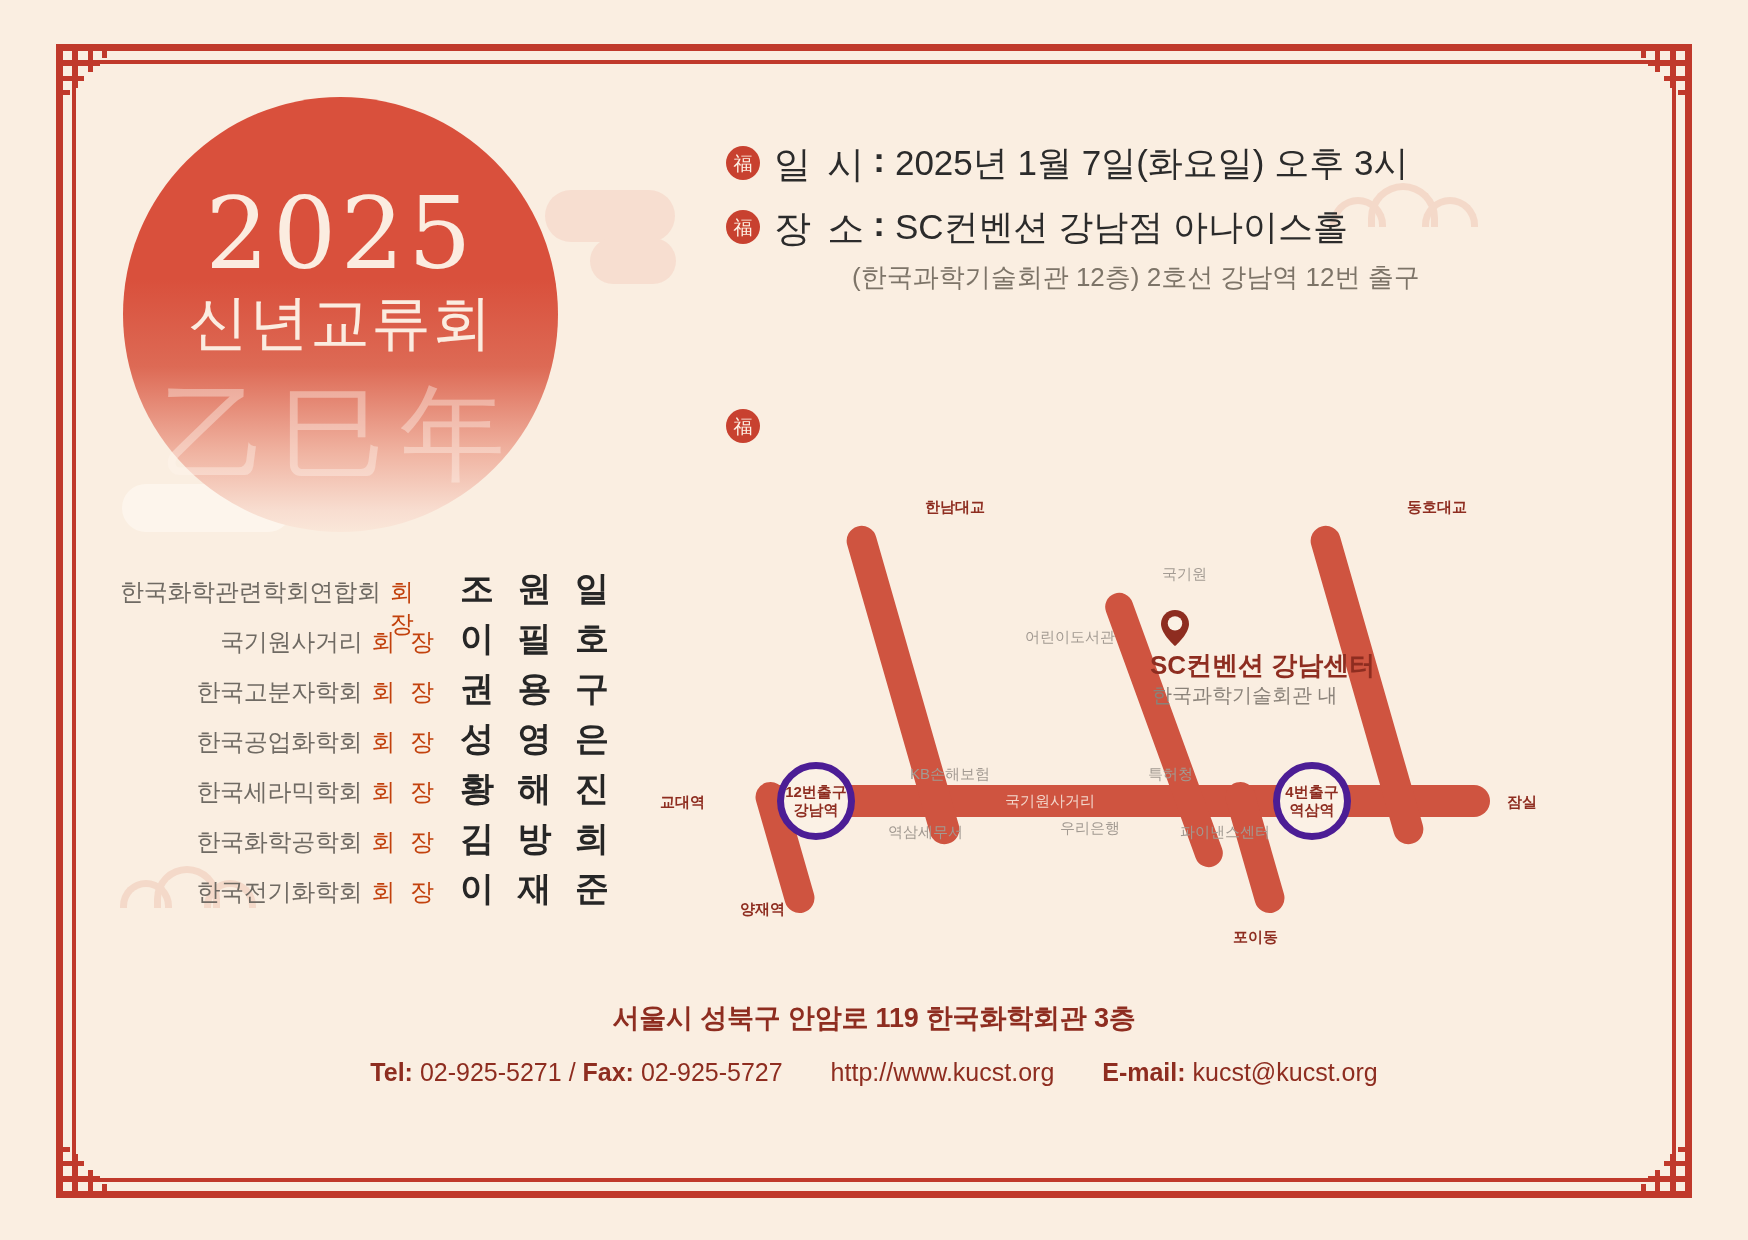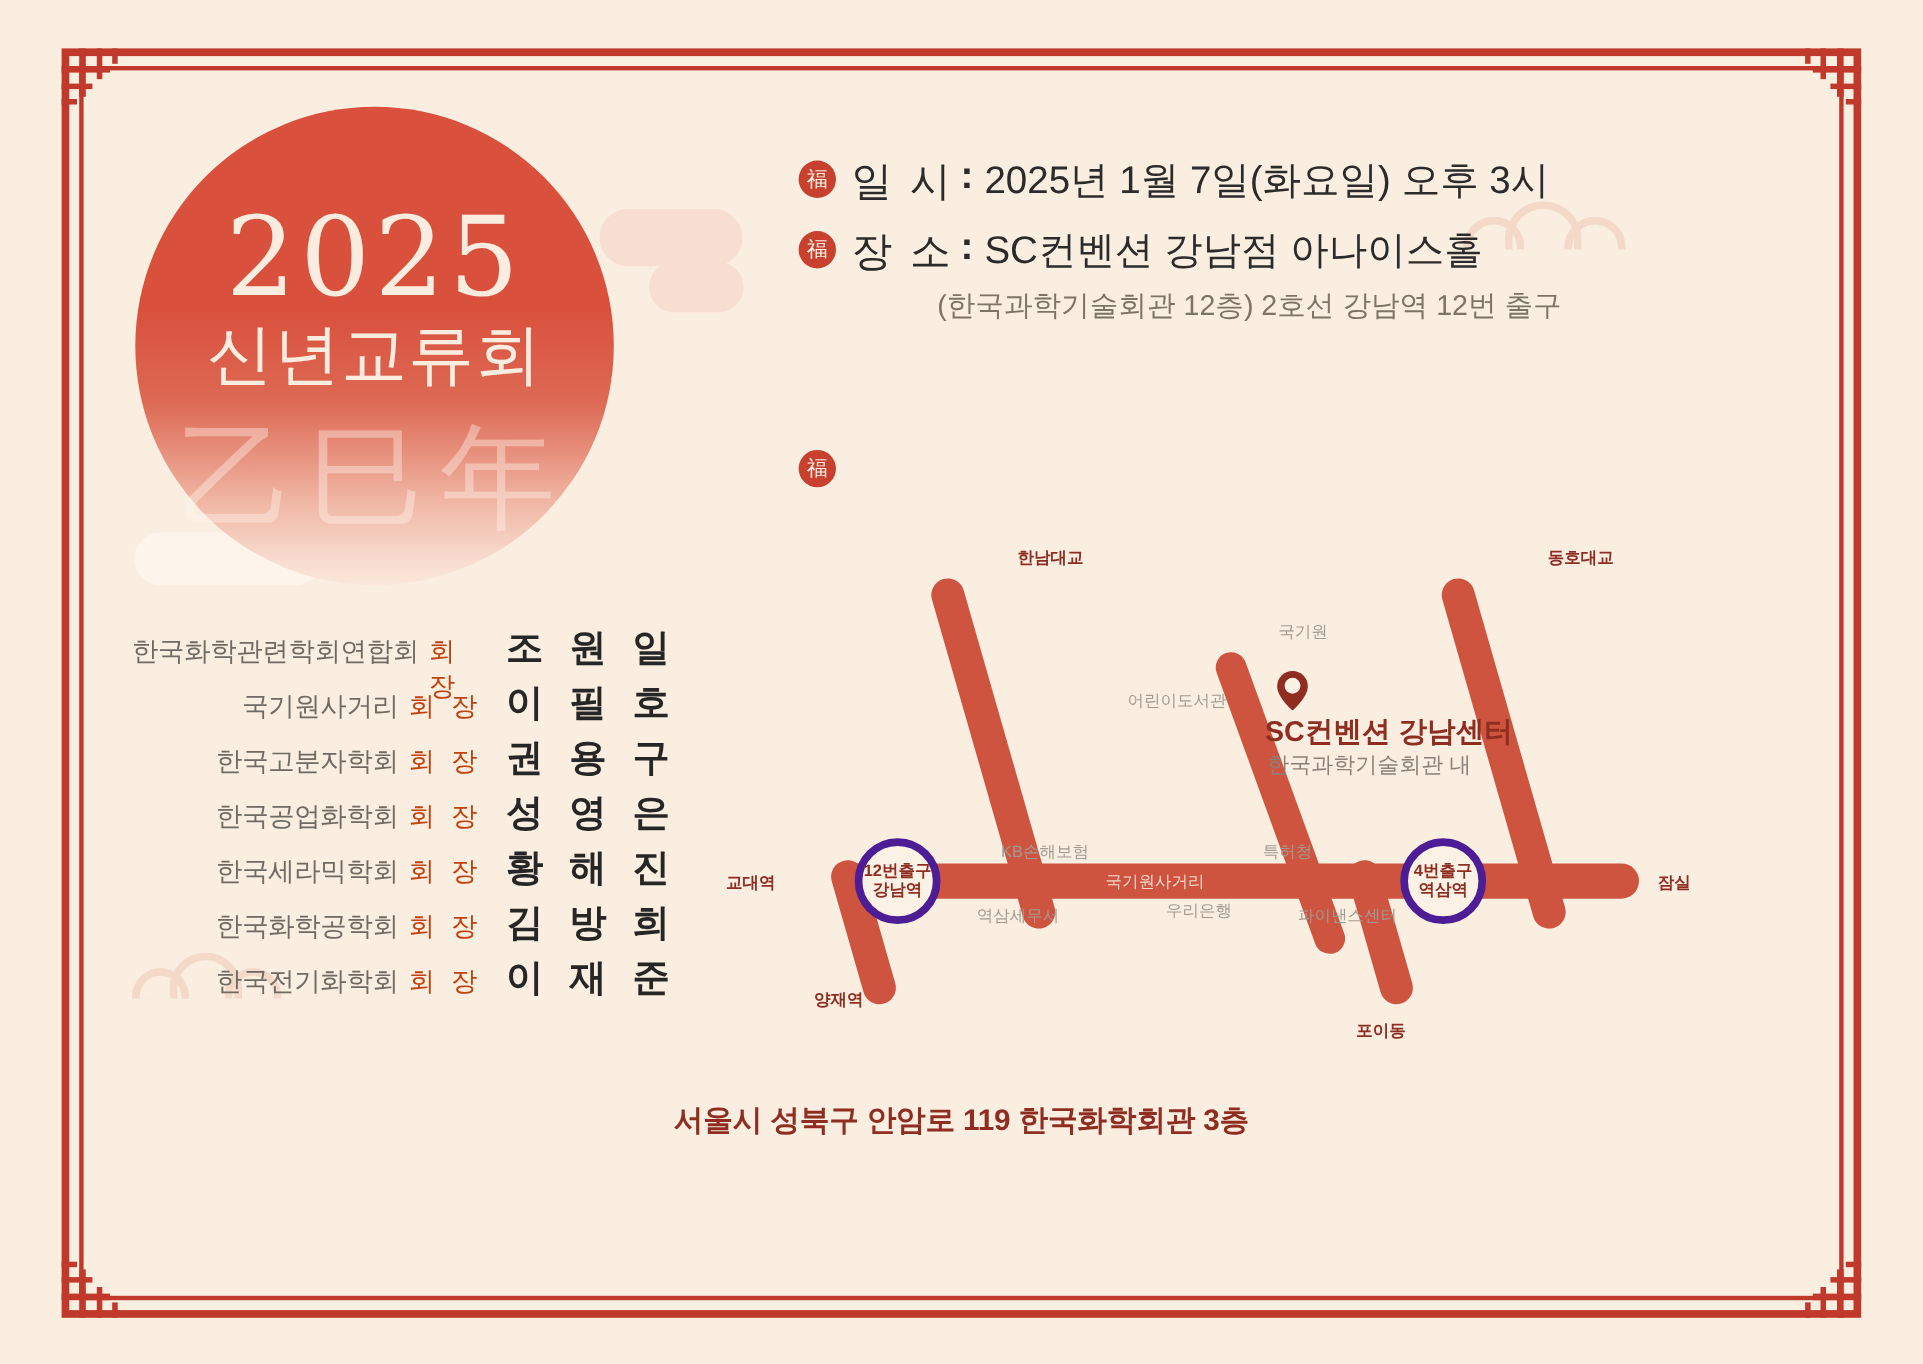--- a/index.html
+++ b/index.html
@@ -290,13 +290,25 @@
   <svg id="pin" viewBox="0 0 28 36">
     <path d="M14 0C6.3 0 0 6.2 0 13.9 0 24 14 36 14 36s14-12 14-22.1C28 6.2 21.7 0 14 0z" fill="#8e2d20"></path>
     <circle cx="14" cy="13.4" r="7.2" fill="#fbf1e5"></circle>
   </svg>
   <div id="venue-name">SC컨벤션 강남센터</div>
   <div id="venue-desc">한국과학기술회관 내</div>
 </div>
 
 <div id="footer">
   <div id="addr">서울시 성북구 안암로 119 한국화학회관 3층</div>
+  <div id="contact">
+    <b>Tel:</b>
+    <span>02-925-5271</span>
+    <span>/</span>
+    <b>Fax:</b>
+    <span>02-925-5727</span>
+    <span class="gap"></span>
+    <span>http://www.kucst.org</span>
+    <span class="gap"></span>
+    <b>E-mail:</b>
+    <span>kucst@kucst.org</span>
+  </div>
 </div>
 
 </body></html>

